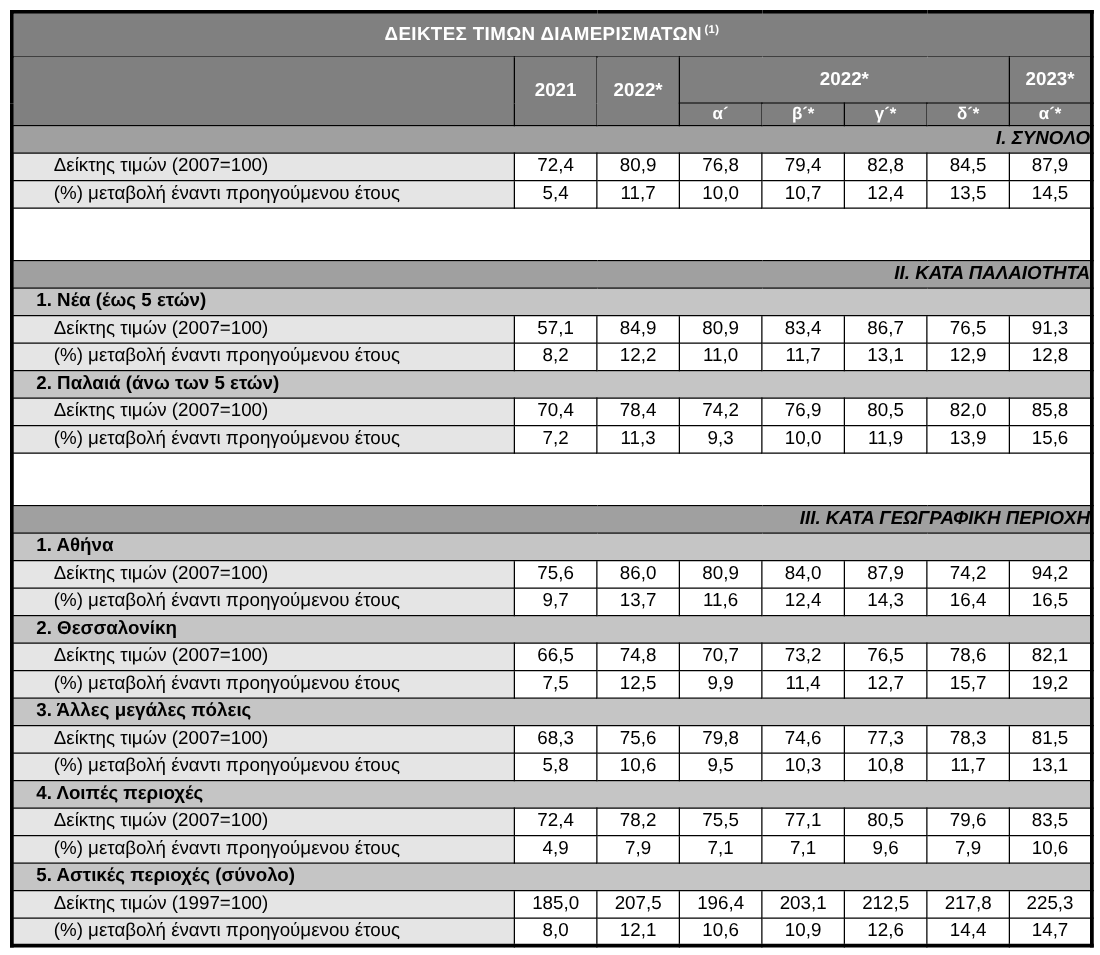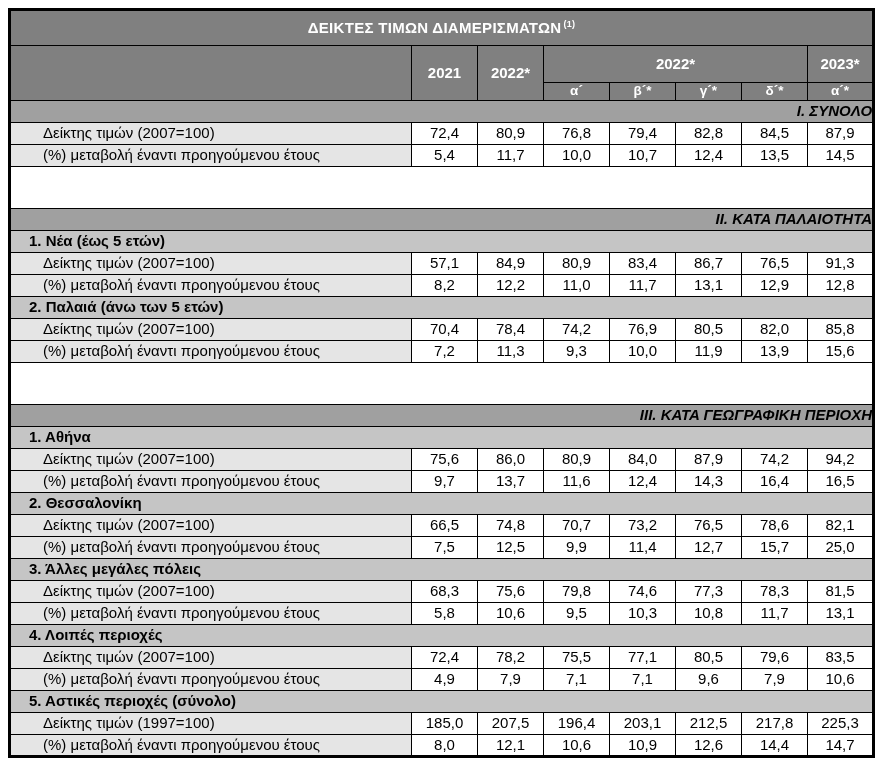--- a/index.html
+++ b/index.html
@@ -275,21 +275,21 @@
           <td class="value-cell">82,1</td>
         </tr>
         <tr class="data-row">
           <td class="label-cell">(%) μεταβολή έναντι προηγούμενου έτους</td>
           <td class="value-cell">7,5</td>
           <td class="value-cell">12,5</td>
           <td class="value-cell">9,9</td>
           <td class="value-cell">11,4</td>
           <td class="value-cell">12,7</td>
           <td class="value-cell">15,7</td>
-          <td class="value-cell">25,0</td>
+          <td class="value-cell">19,2</td>
         </tr>
         <tr class="subsection-row">
           <td class="subsection-cell" colspan="8">3.  Άλλες μεγάλες πόλεις</td>
         </tr>
         <tr class="data-row">
           <td class="label-cell">Δείκτης τιμών (2007=100)</td>
           <td class="value-cell">68,3</td>
           <td class="value-cell">75,6</td>
           <td class="value-cell">79,8</td>
           <td class="value-cell">74,6</td>

